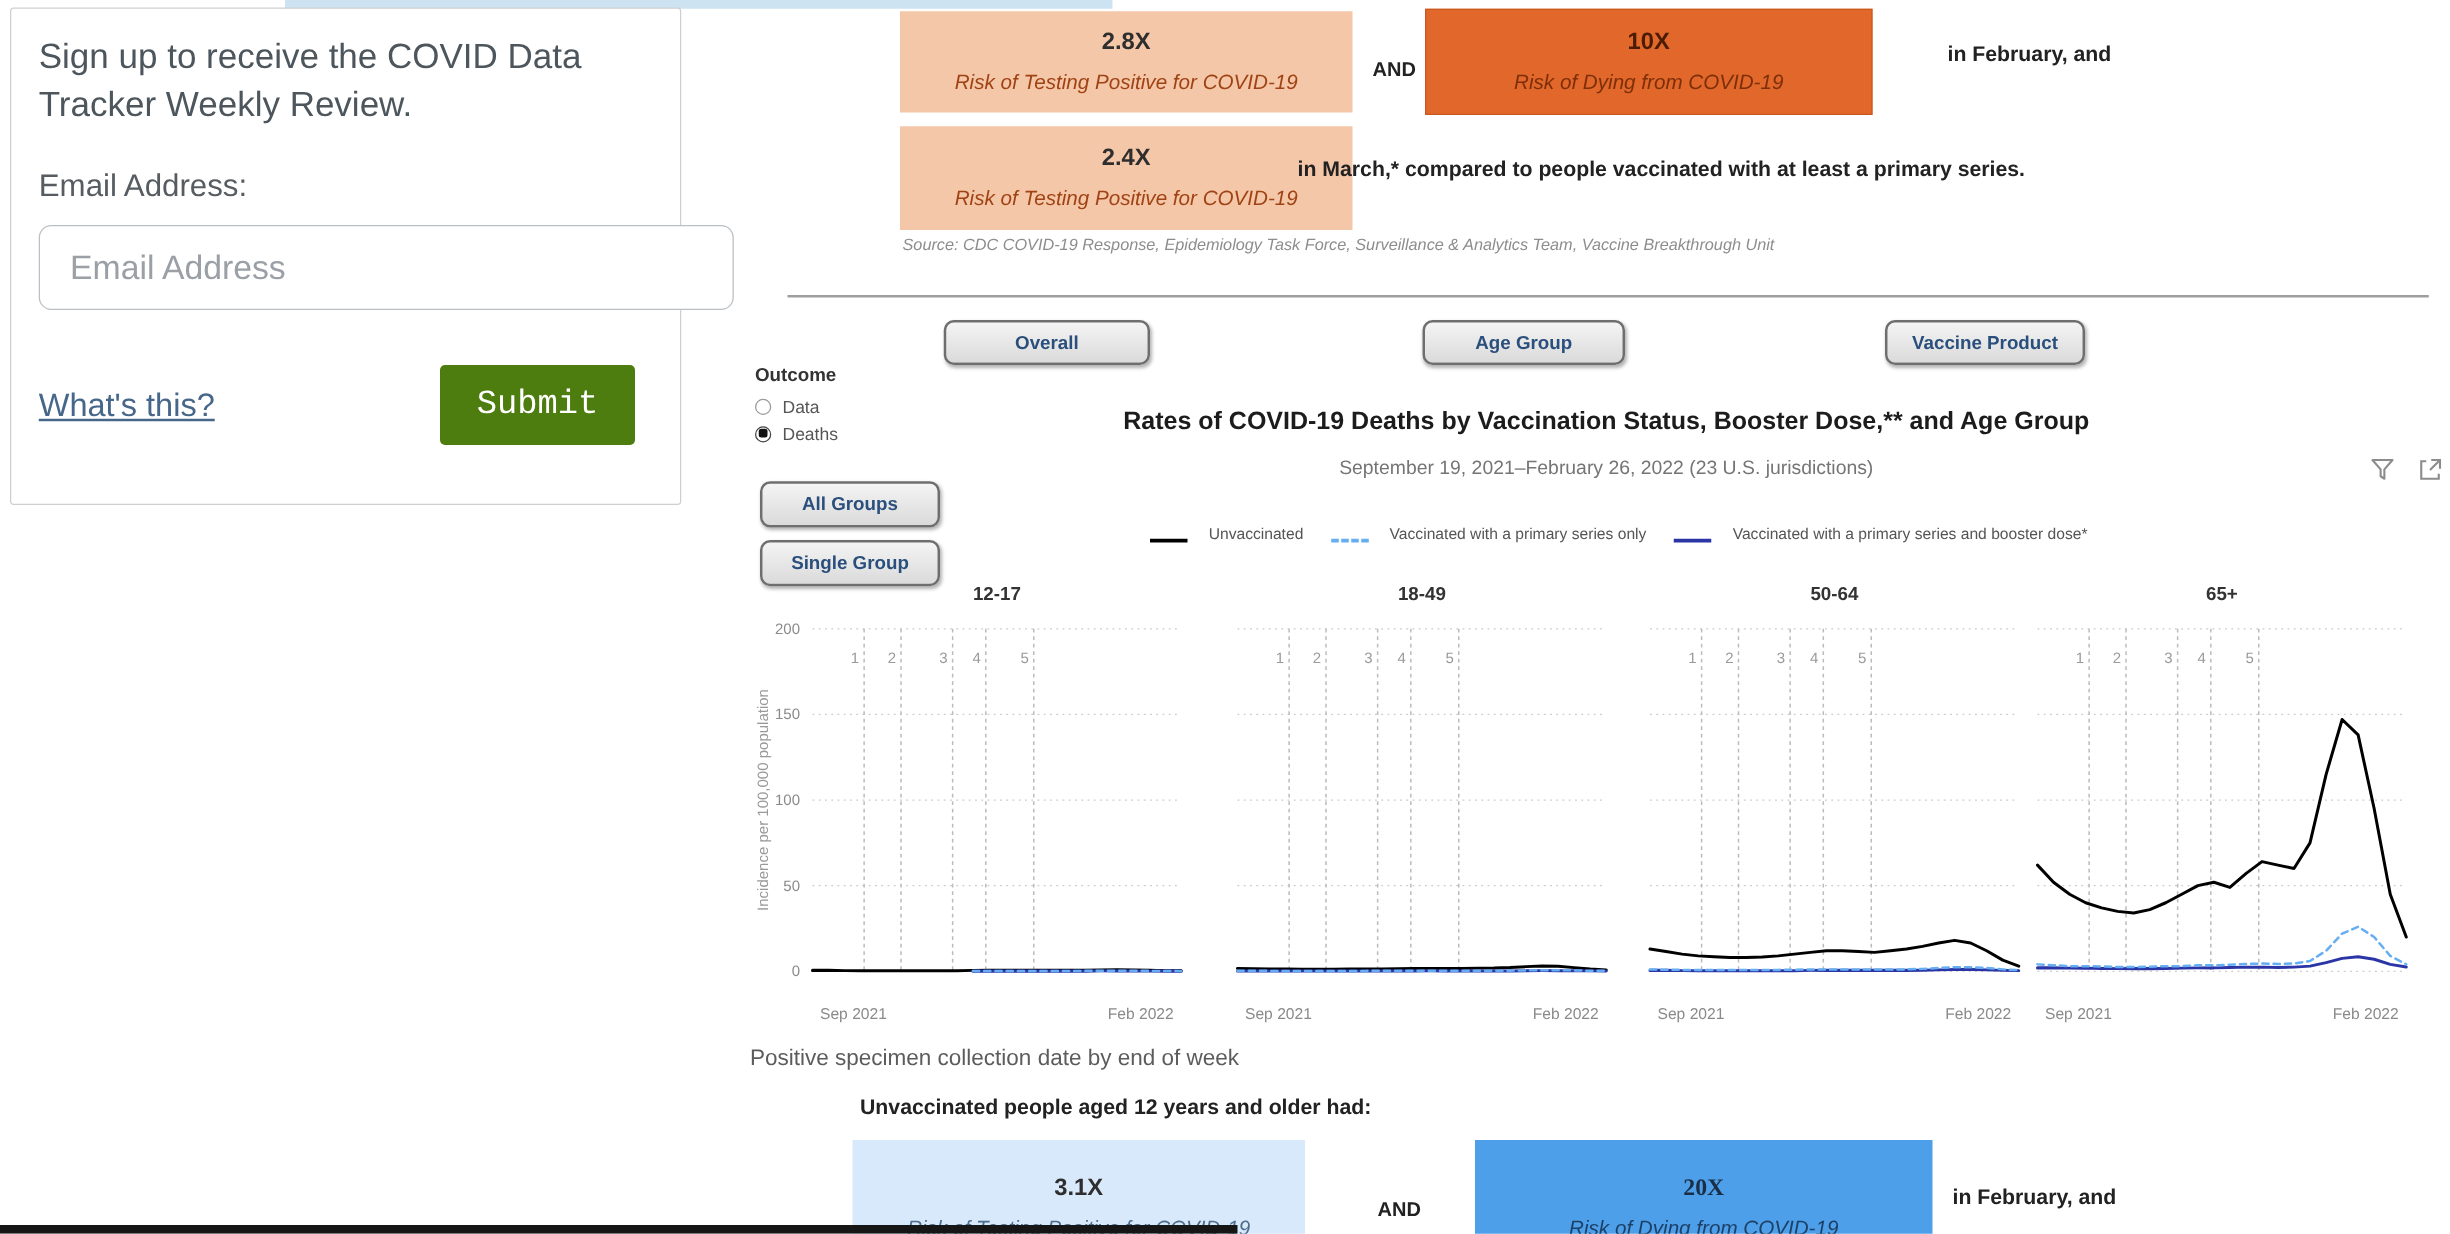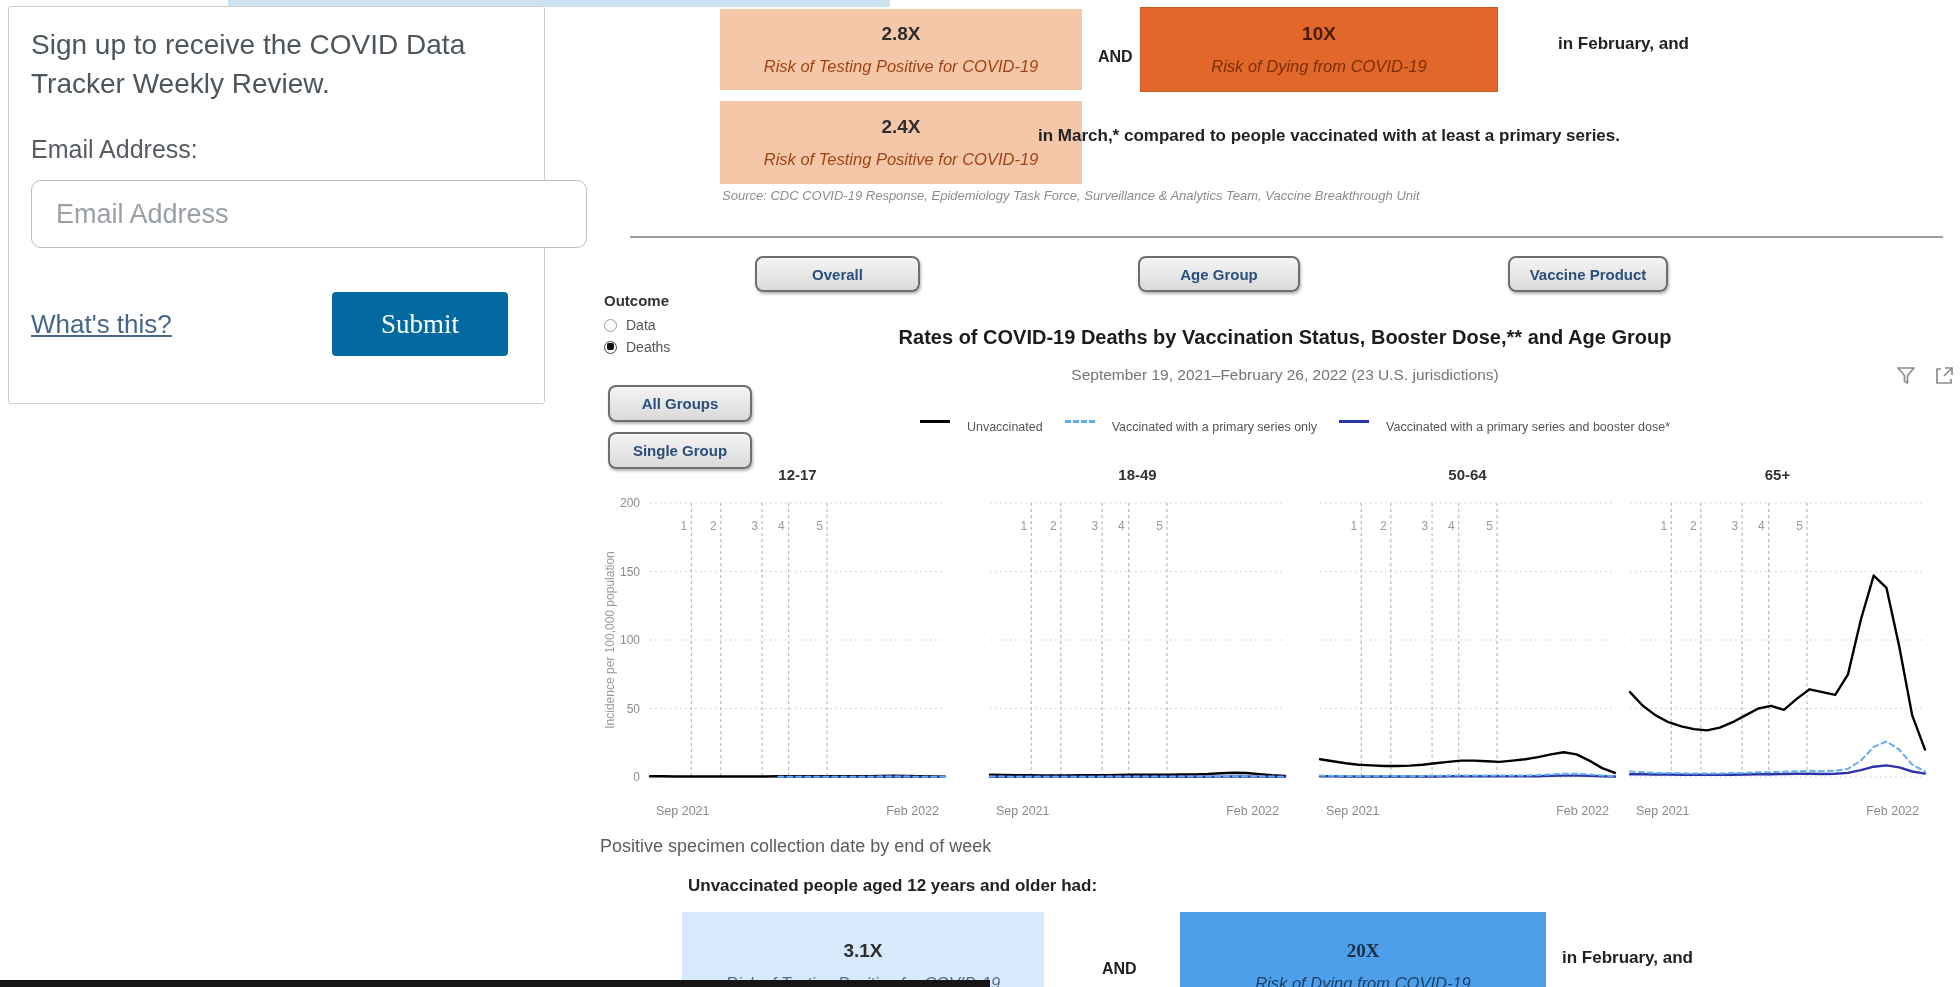--- a/index.html
+++ b/index.html
@@ -22,22 +22,22 @@
   .email-label{font-size:25px;color:#565c61;margin:22px 0 16px 0;}
   .email-input{
     width:556px;height:68px;border:1px solid #b9bfc4;border-radius:10px;
     font-size:27px;padding:0 24px;box-sizing:border-box;color:#333;outline:none;
     font-family:"Liberation Sans", sans-serif;
   }
   .email-input::placeholder{color:#9aa0a6;}
   .signup-row{margin-top:44px;display:flex;justify-content:space-between;align-items:center;padding-right:14px;}
   .whats-this{font-size:26px;color:#47678a;text-decoration:underline;cursor:pointer;}
   .submit-btn{
-    background:#0369a1;color:#fff;font-size:27px;border:none;border-radius:4px;
-    width:176px;height:64px;cursor:pointer;font-family:Liberation Serif, serif;
+    background:#4d7c0f;color:#fff;font-size:27px;border:none;border-radius:4px;
+    width:156px;height:64px;cursor:pointer;font-family:Liberation Mono, monospace;
   }
 
   
   .risk-box{position:absolute;display:flex;flex-direction:column;justify-content:center;align-items:center;gap:12px;text-align:center;}
   .risk-mult{font-weight:bold;font-size:19px;}
   .risk-label{font-style:italic;font-size:16.5px;}
   .box-orange-light{background:#f5c7a9;}
   .box-orange-light .risk-mult{color:#2e2e2e;}
   .box-orange-light .risk-label{color:#a04314;}
   .box-orange-dark{background:#e2672b;border:1px solid #c95a1f;}
@@ -72,21 +72,21 @@
   .radio.sel::after{content:"";position:absolute;left:1.5px;top:1.5px;width:7px;height:7px;background:#111;border-radius:2px;}
 
   
   .chart-title{position:absolute;left:700px;top:326px;width:1170px;text-align:center;font-weight:bold;font-size:20px;color:#1c1c1c;}
   .chart-subtitle{position:absolute;left:700px;top:366px;width:1170px;text-align:center;font-size:15.5px;color:#757575;}
   .chart-icons{position:absolute;left:1894px;top:364px;display:flex;gap:14px;}
   .chart-icons svg{cursor:pointer;}
 
   
   .legend{position:absolute;left:660px;top:420px;width:1270px;display:flex;justify-content:center;align-items:center;gap:22px;font-size:12.5px;color:#555;}
-  .lg-item{display:flex;align-items:flex-start;gap:17px;white-space:nowrap;}
+  .lg-item{display:flex;align-items:flex-end;gap:17px;white-space:nowrap;}
   .lg-swatch{display:inline-block;width:30px;height:0;}
 
   
   #chart-svg{position:absolute;left:600px;top:458px;}
   #chart-svg text{font-family:"Liberation Sans", sans-serif;}
   #chart-svg .tick{font-size:12px;fill:#8a8a8a;}
   #chart-svg .phead{font-size:15px;font-weight:bold;fill:#333;}
   #chart-svg .refnum{font-size:12px;fill:#9a9a9a;}
   #chart-svg .xlab{font-size:12.5px;fill:#8a8a8a;}
   #chart-svg .ylab{font-size:12px;fill:#999;}

